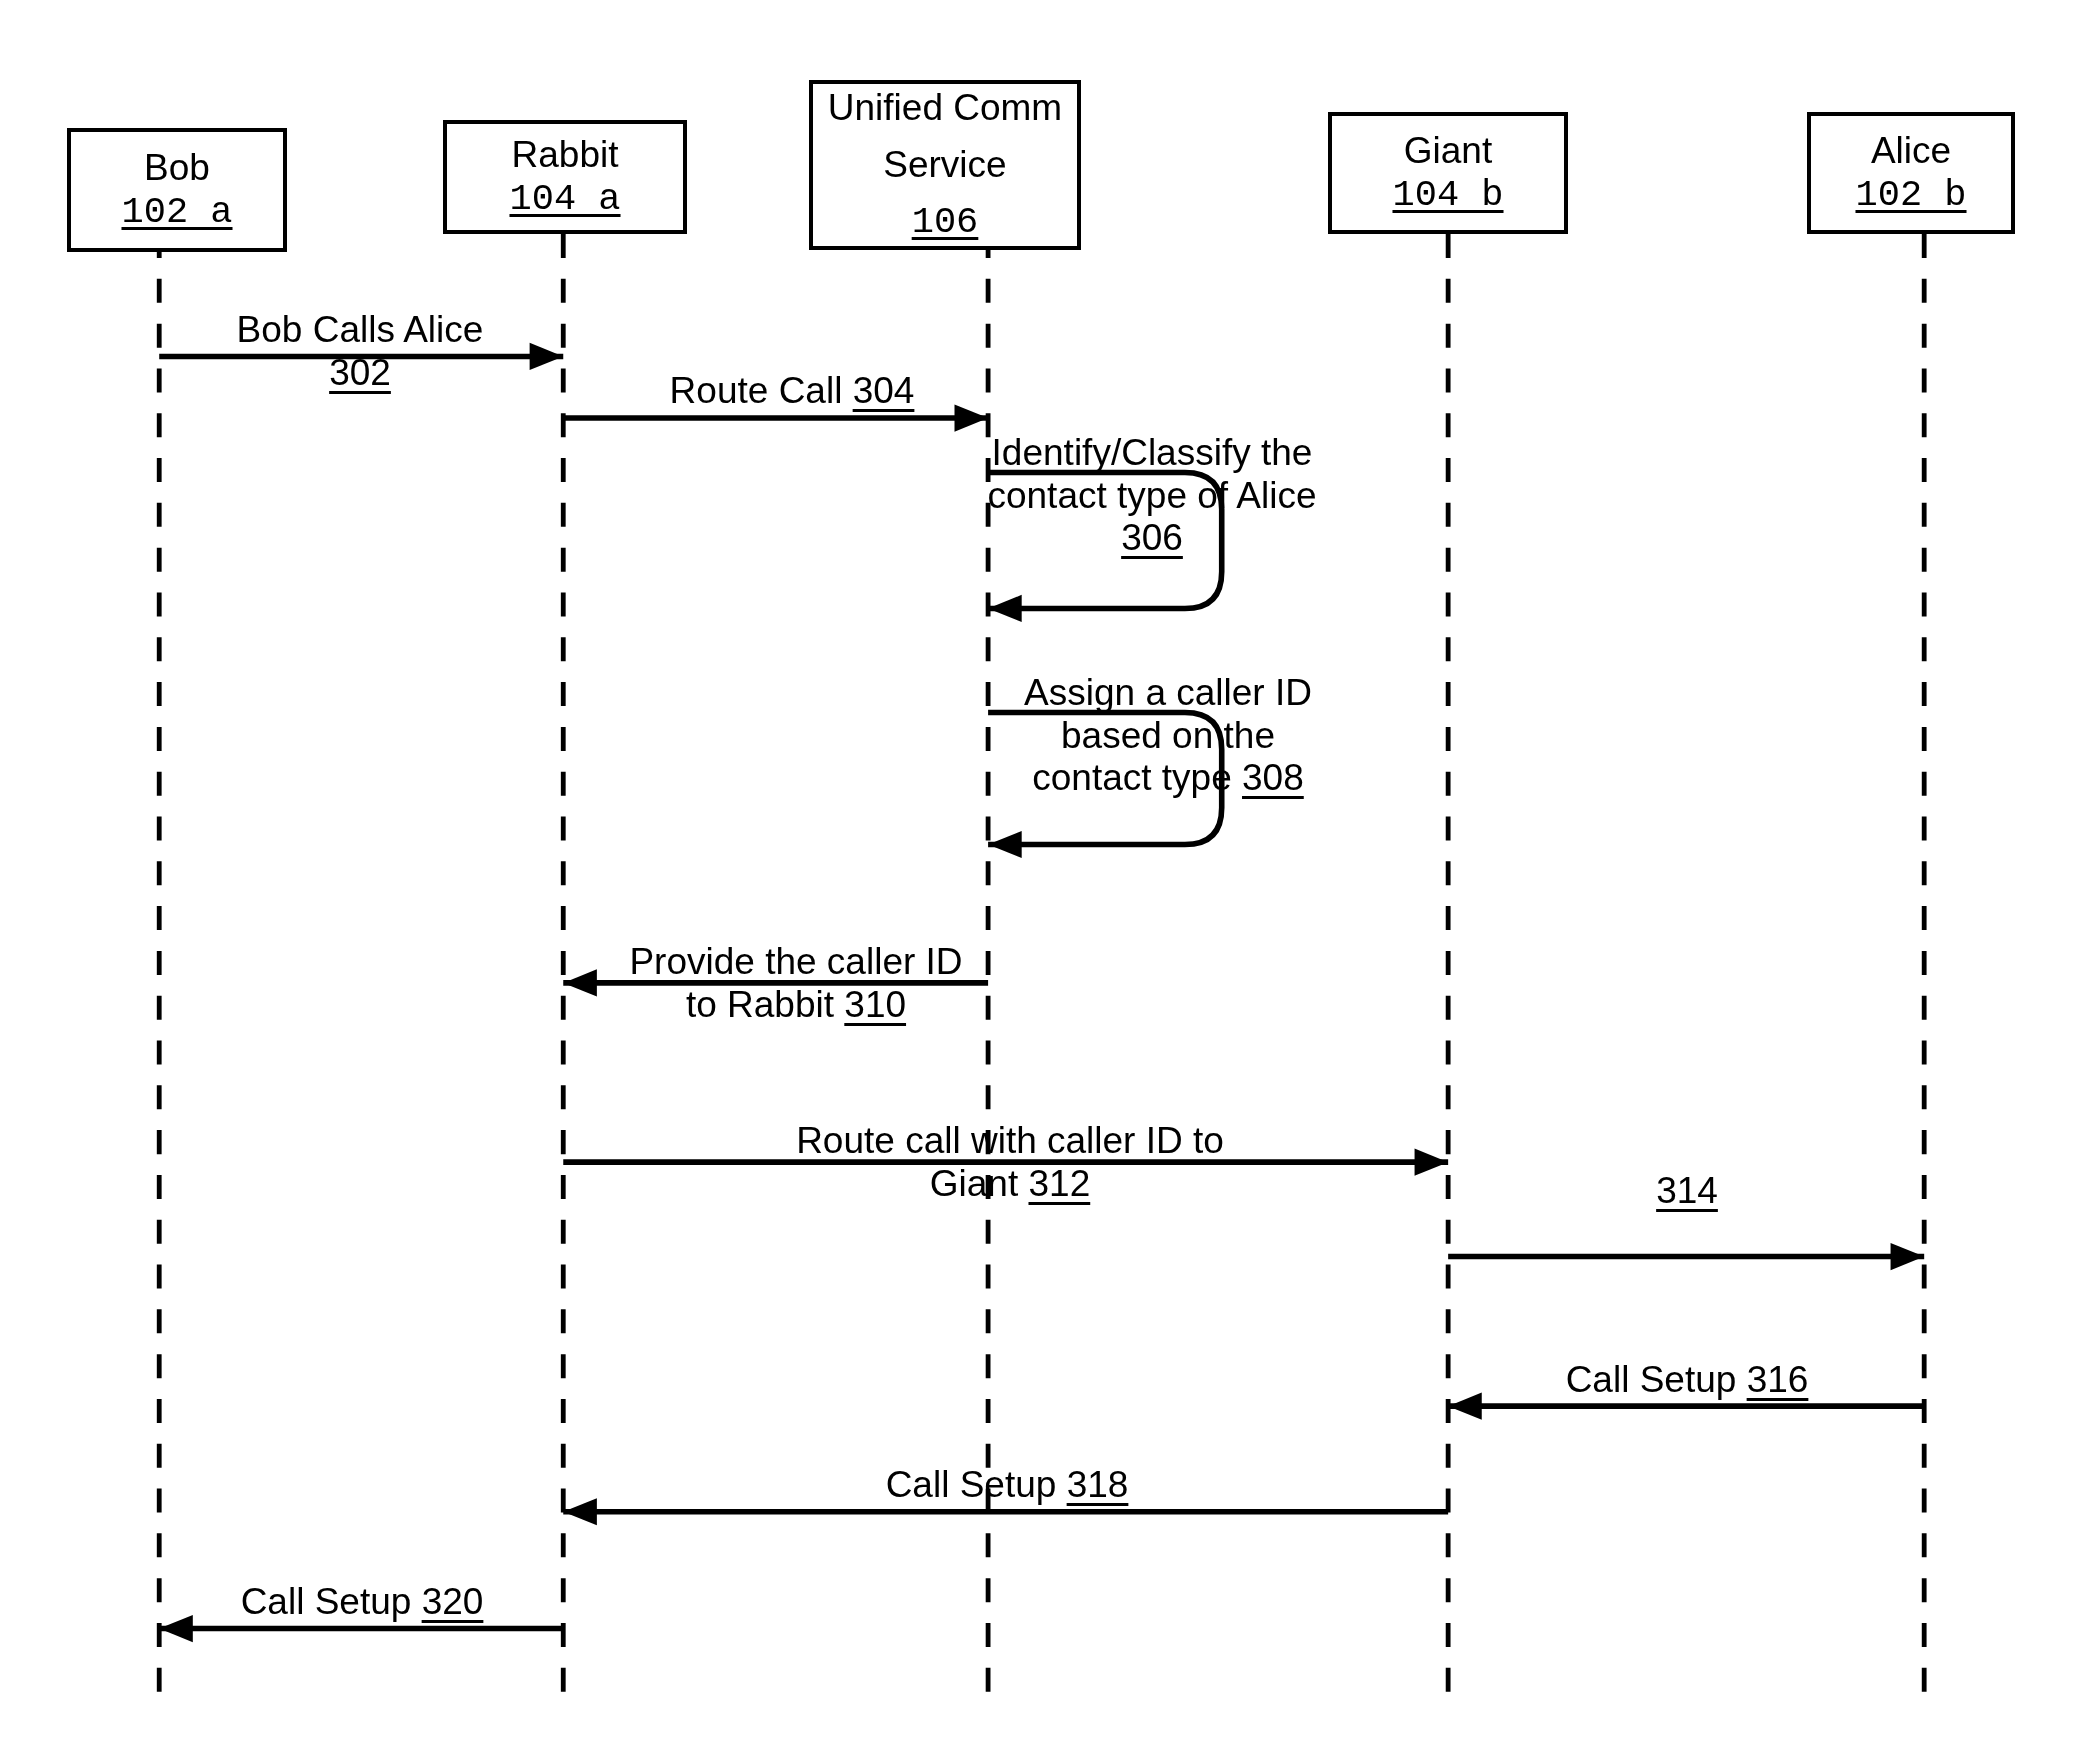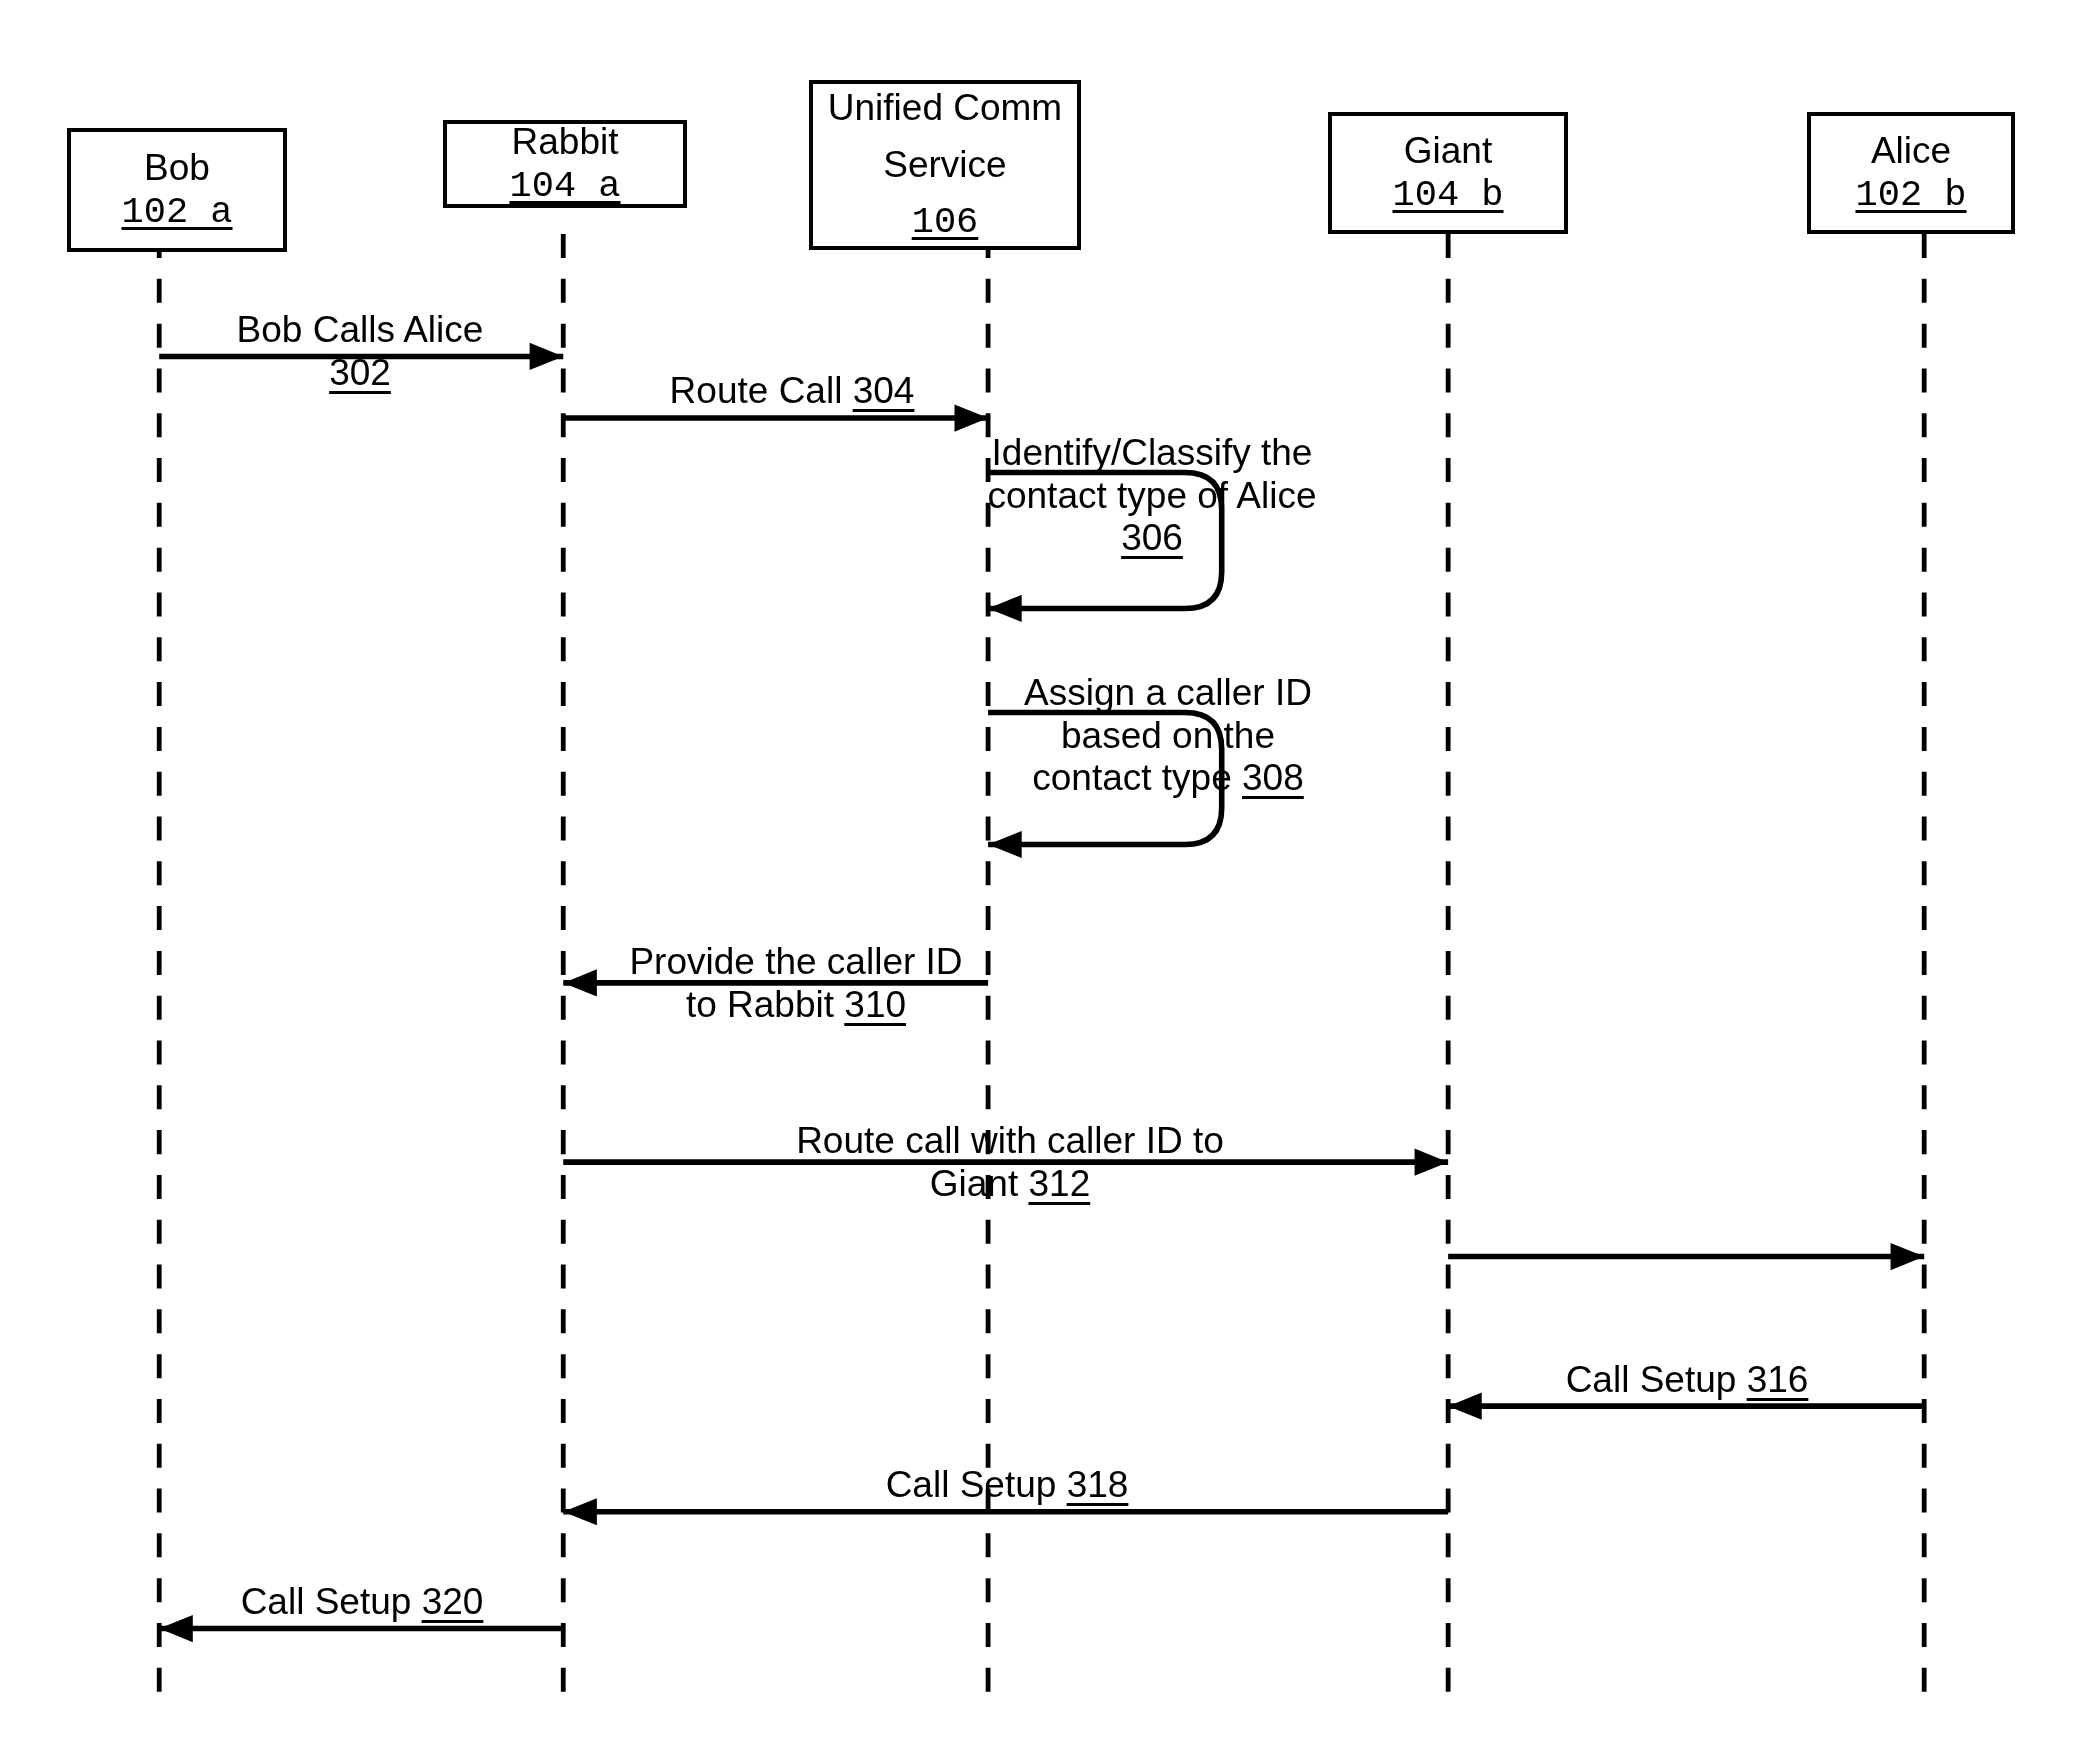--- a/index.html
+++ b/index.html
@@ -102,21 +102,21 @@
       <g>
         <line x1="704" y1="2035" x2="199" y2="2035" stroke="#000000" stroke-width="7"></line>
         <polygon points="199,2035 241,2018 241,2052" fill="#000000"></polygon>
       </g>
     </svg>
   <div id="boxes-layer">
       <div class="lifeline-box" style="left: 67px; top: 128px; width: 220px; height: 124px;">
         <span class="ln">Bob</span>
         <span class="ln ref">102 a</span>
       </div>
-      <div class="lifeline-box" style="left: 443px; top: 120px; width: 244px; height: 88px;">
+      <div class="lifeline-box" style="left: 443px; top: 120px; width: 244px; height: 114px;">
         <span class="ln">Rabbit</span>
         <span class="ln ref">104 a</span>
       </div>
       <div class="lifeline-box" style="left: 809px; top: 80px; width: 272px; height: 170px; gap: 12px;">
         <span class="ln">Unified Comm</span>
         <span class="ln">Service</span>
         <span class="ln ref">106</span>
       </div>
       <div class="lifeline-box" style="left: 1328px; top: 112px; width: 240px; height: 122px;">
         <span class="ln">Giant</span>
@@ -147,20 +147,21 @@
       </div>
       <div class="msg-label" style="left: 796px; top: 941px;">
         <span class="ln">Provide the caller ID</span>
         <span class="ln">to Rabbit <span class="ref">310</span></span>
       </div>
       <div class="msg-label" style="left: 1010px; top: 1120px;">
         <span class="ln">Route call with caller ID to</span>
         <span class="ln">Giant <span class="ref">312</span></span>
       </div>
       <div class="msg-label" style="left: 1687px; top: 1170px;">
+        <span class="ln"><span class="ref">314</span></span>
       </div>
       <div class="msg-label" style="left: 1687px; top: 1359px;">
         <span class="ln">Call Setup <span class="ref">316</span></span>
       </div>
       <div class="msg-label" style="left: 1007px; top: 1464px;">
         <span class="ln">Call Setup <span class="ref">318</span></span>
       </div>
       <div class="msg-label" style="left: 362px; top: 1581px;">
         <span class="ln">Call Setup <span class="ref">320</span></span>
       </div>

